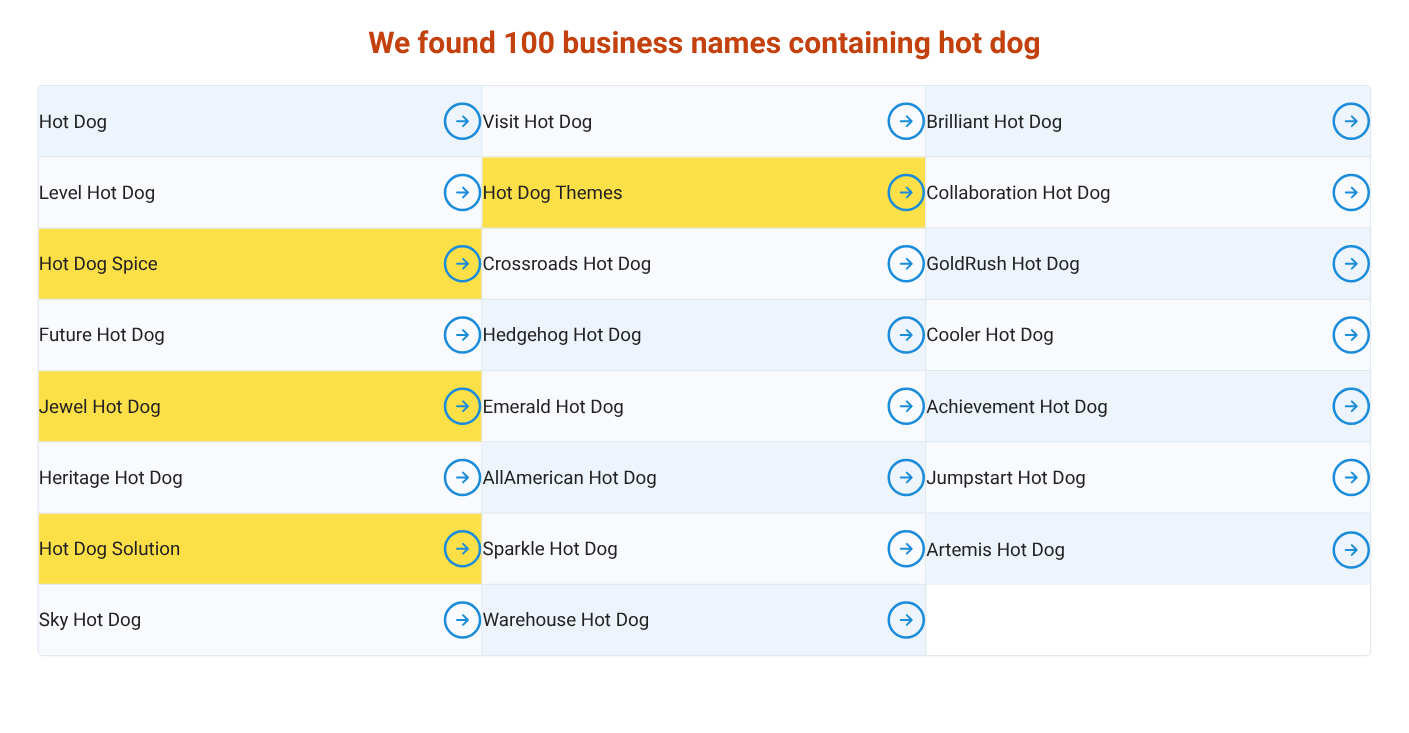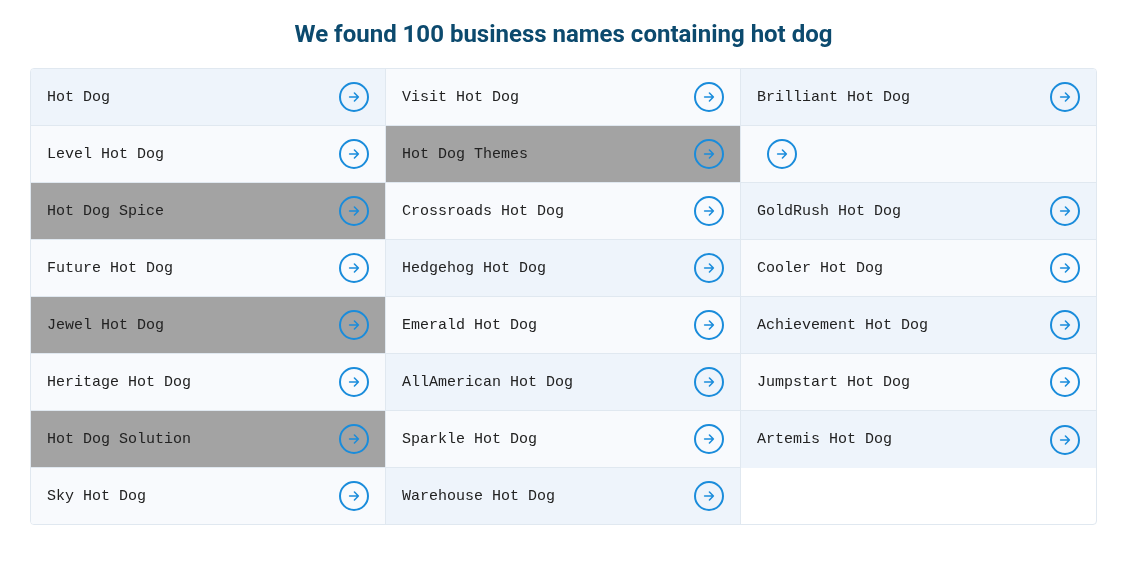--- a/index.html
+++ b/index.html
@@ -7,58 +7,57 @@
       font-family: -apple-system, BlinkMacSystemFont, 'Segoe UI', Roboto, sans-serif;
       background: #fff;
       padding: 20px 30px;
       width: 1127px;
       min-height: 586px;
     }
     h1 {
       text-align: center;
       font-size: 24px;
       font-weight: 700;
-      color: #0c4a6e;
+      color: #c2410c;
       margin-bottom: 20px;
       padding: 0 100px;
     }
     .grid {
       display: grid;
       grid-template-columns: repeat(3, 1fr);
       gap: 0;
       border: 1px solid #e0e8f0;
       border-radius: 4px;
       overflow: hidden;
     }
     .cell {
       display: flex;
       align-items: center;
       justify-content: space-between;
-      padding: 13px 16px;
+      padding: 13px 0;
       background: #f0f5fb;
       border-bottom: 1px solid #e0e8f0;
       border-right: 1px solid #e0e8f0;
-      font-family: Liberation Mono, monospace;
     }
     .cell:nth-child(3n) {
       border-right: none;
       text-align: center;
     }
     .cell:nth-last-child(-n+3) {
       border-bottom: none;
     }
     .cell:nth-child(even) {
       background: #f8fafd;
     }
     
     .cell-odd {
       background: #eef4fb;
     }
     .cell-even {
-      background: #a3a3a3;
+      background: #fde047;
     }
     .cell-name {
       font-size: 15px;
       color: #222;
       font-weight: 400;
     }
     .arrow-btn {
       width: 30px;
       height: 30px;
       border-radius: 50%;
@@ -116,20 +115,21 @@
     </div>
     <div class="cell cell-even">
       <span class="cell-name">Hot Dog Themes</span>
       <button class="arrow-btn">
         <svg viewBox="0 0 16 16" fill="none" xmlns="http://www.w3.org/2000/svg">
       <path d="M3 8H13M13 8L8.5 3.5M13 8L8.5 12.5" stroke="#1a8cdb" stroke-width="1.8" stroke-linecap="round" stroke-linejoin="round"></path>
     </svg>
       </button>
     </div>
     <div class="cell cell-even">
+      <span class="cell-name">Collaboration Hot Dog</span>
       <button class="arrow-btn">
         <svg viewBox="0 0 16 16" fill="none" xmlns="http://www.w3.org/2000/svg">
       <path d="M3 8H13M13 8L8.5 3.5M13 8L8.5 12.5" stroke="#1a8cdb" stroke-width="1.8" stroke-linecap="round" stroke-linejoin="round"></path>
     </svg>
       </button>
     </div>
     <div class="cell cell-even">
       <span class="cell-name">Hot Dog Spice</span>
       <button class="arrow-btn">
         <svg viewBox="0 0 16 16" fill="none" xmlns="http://www.w3.org/2000/svg">

